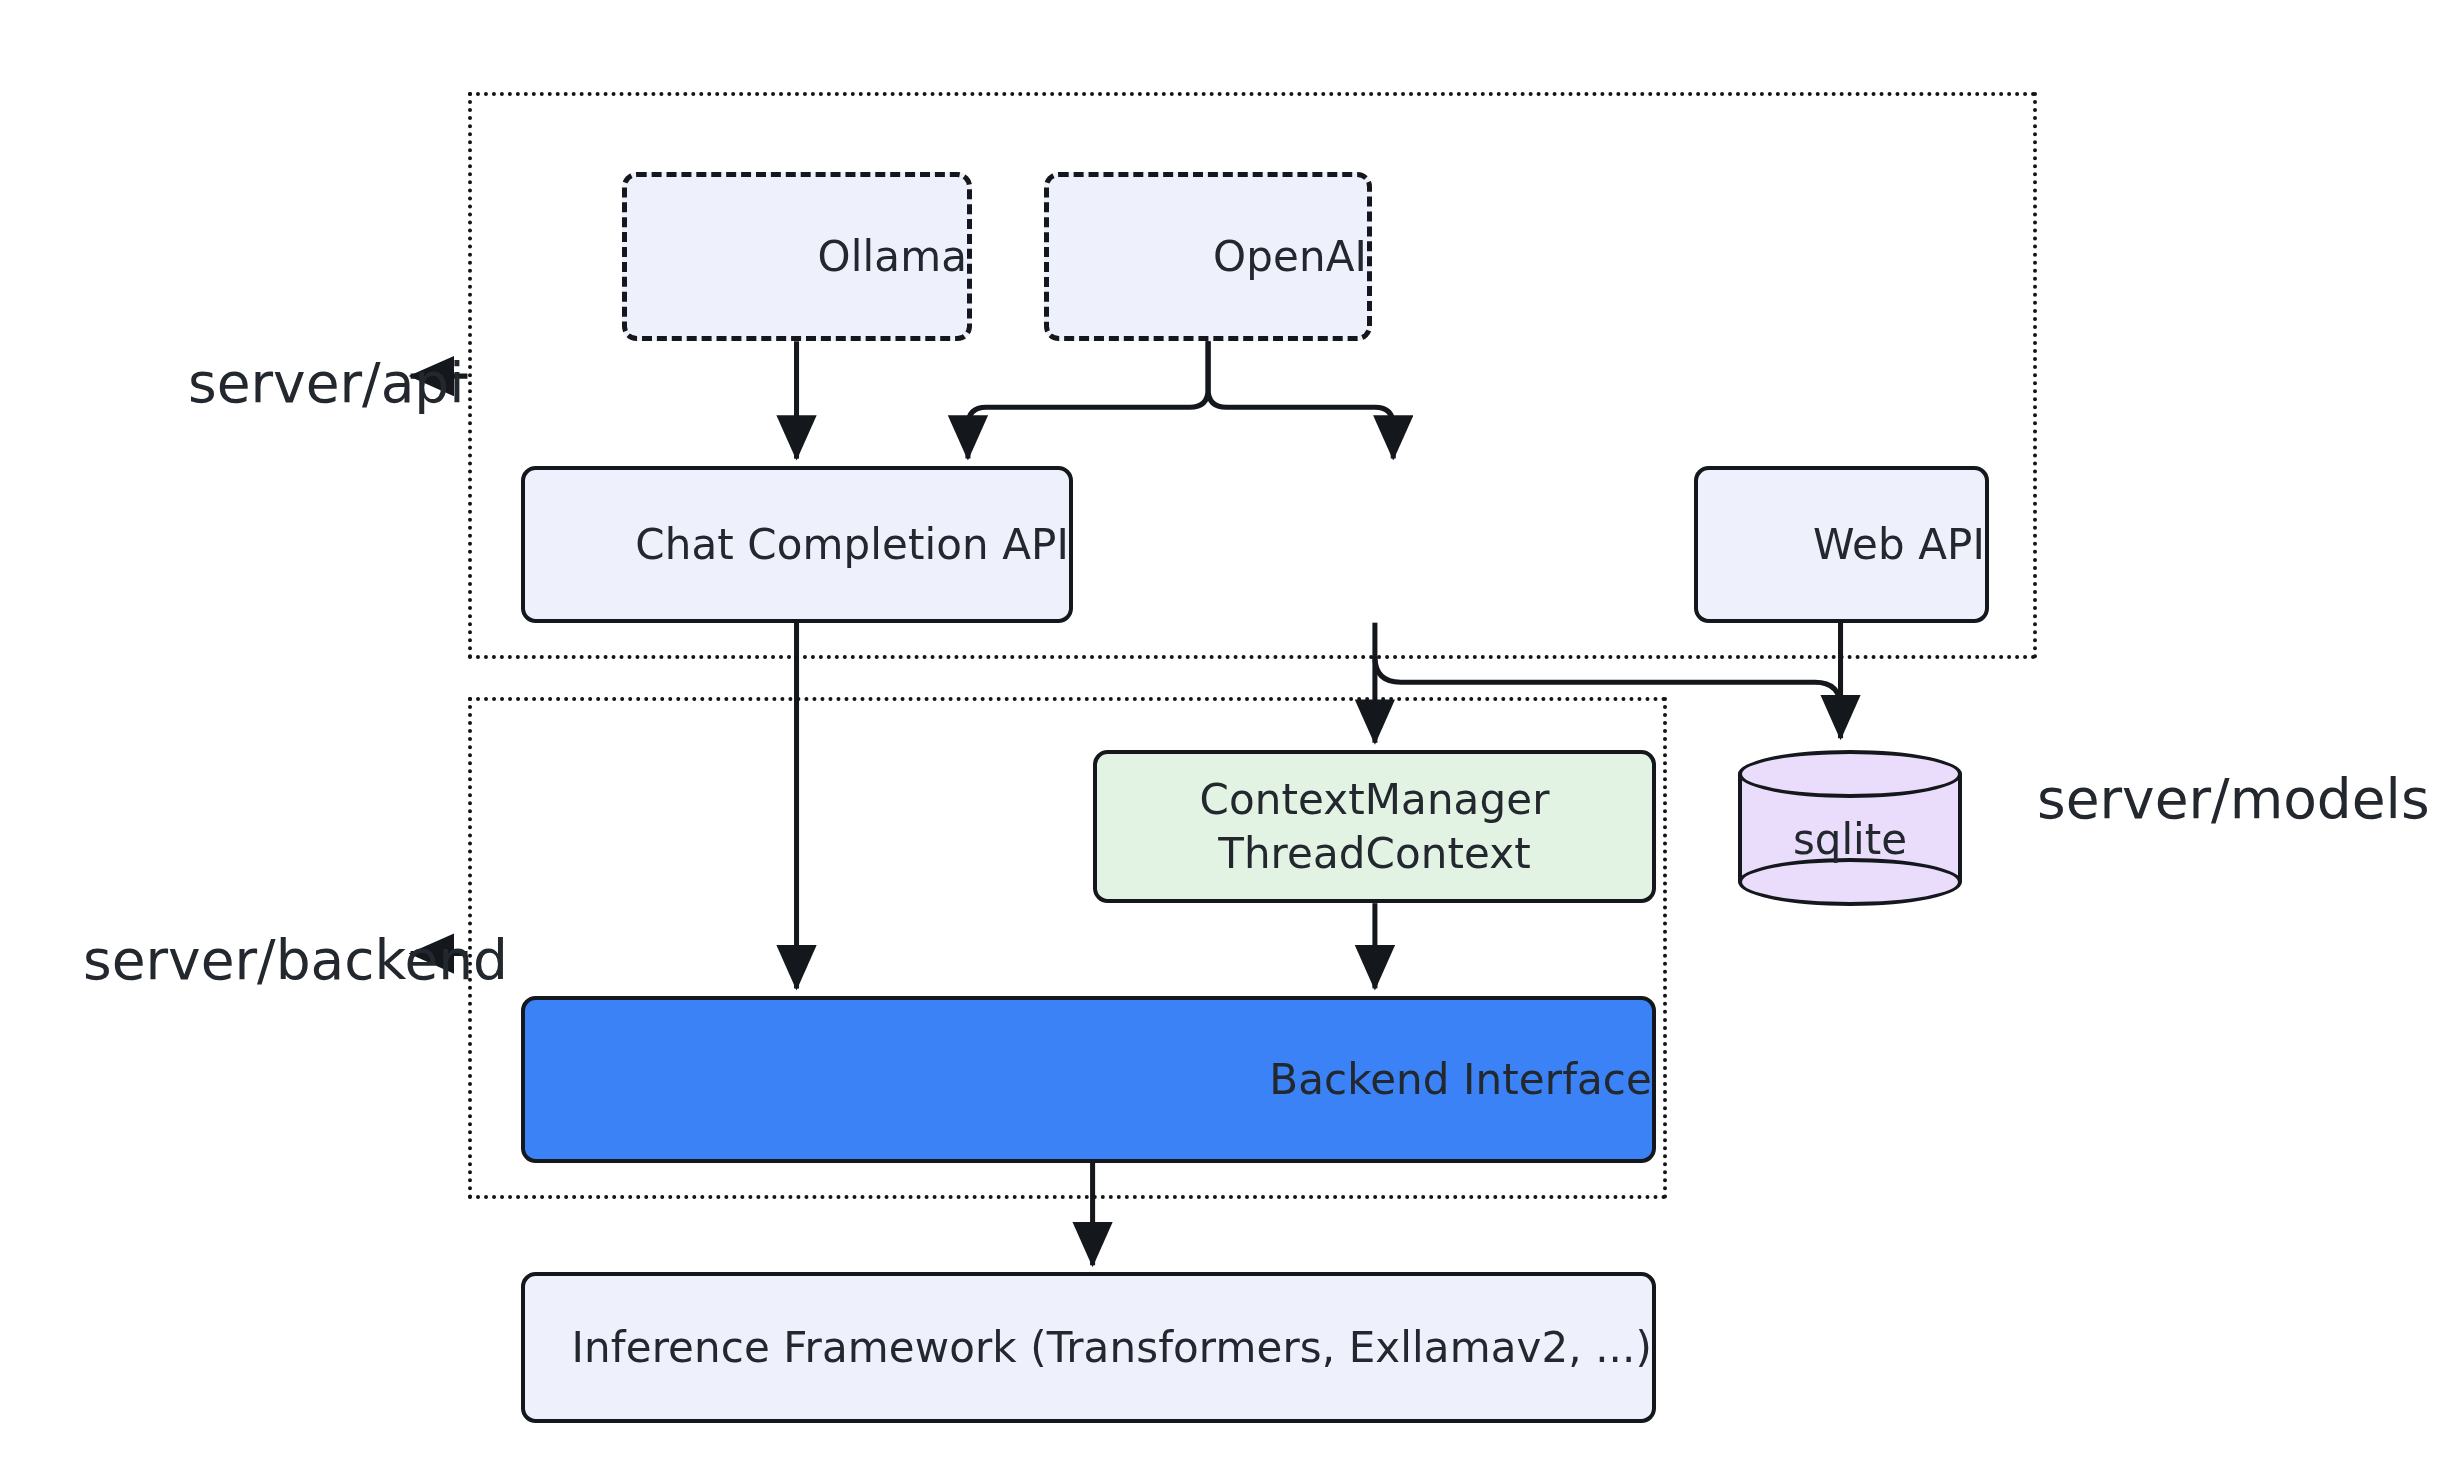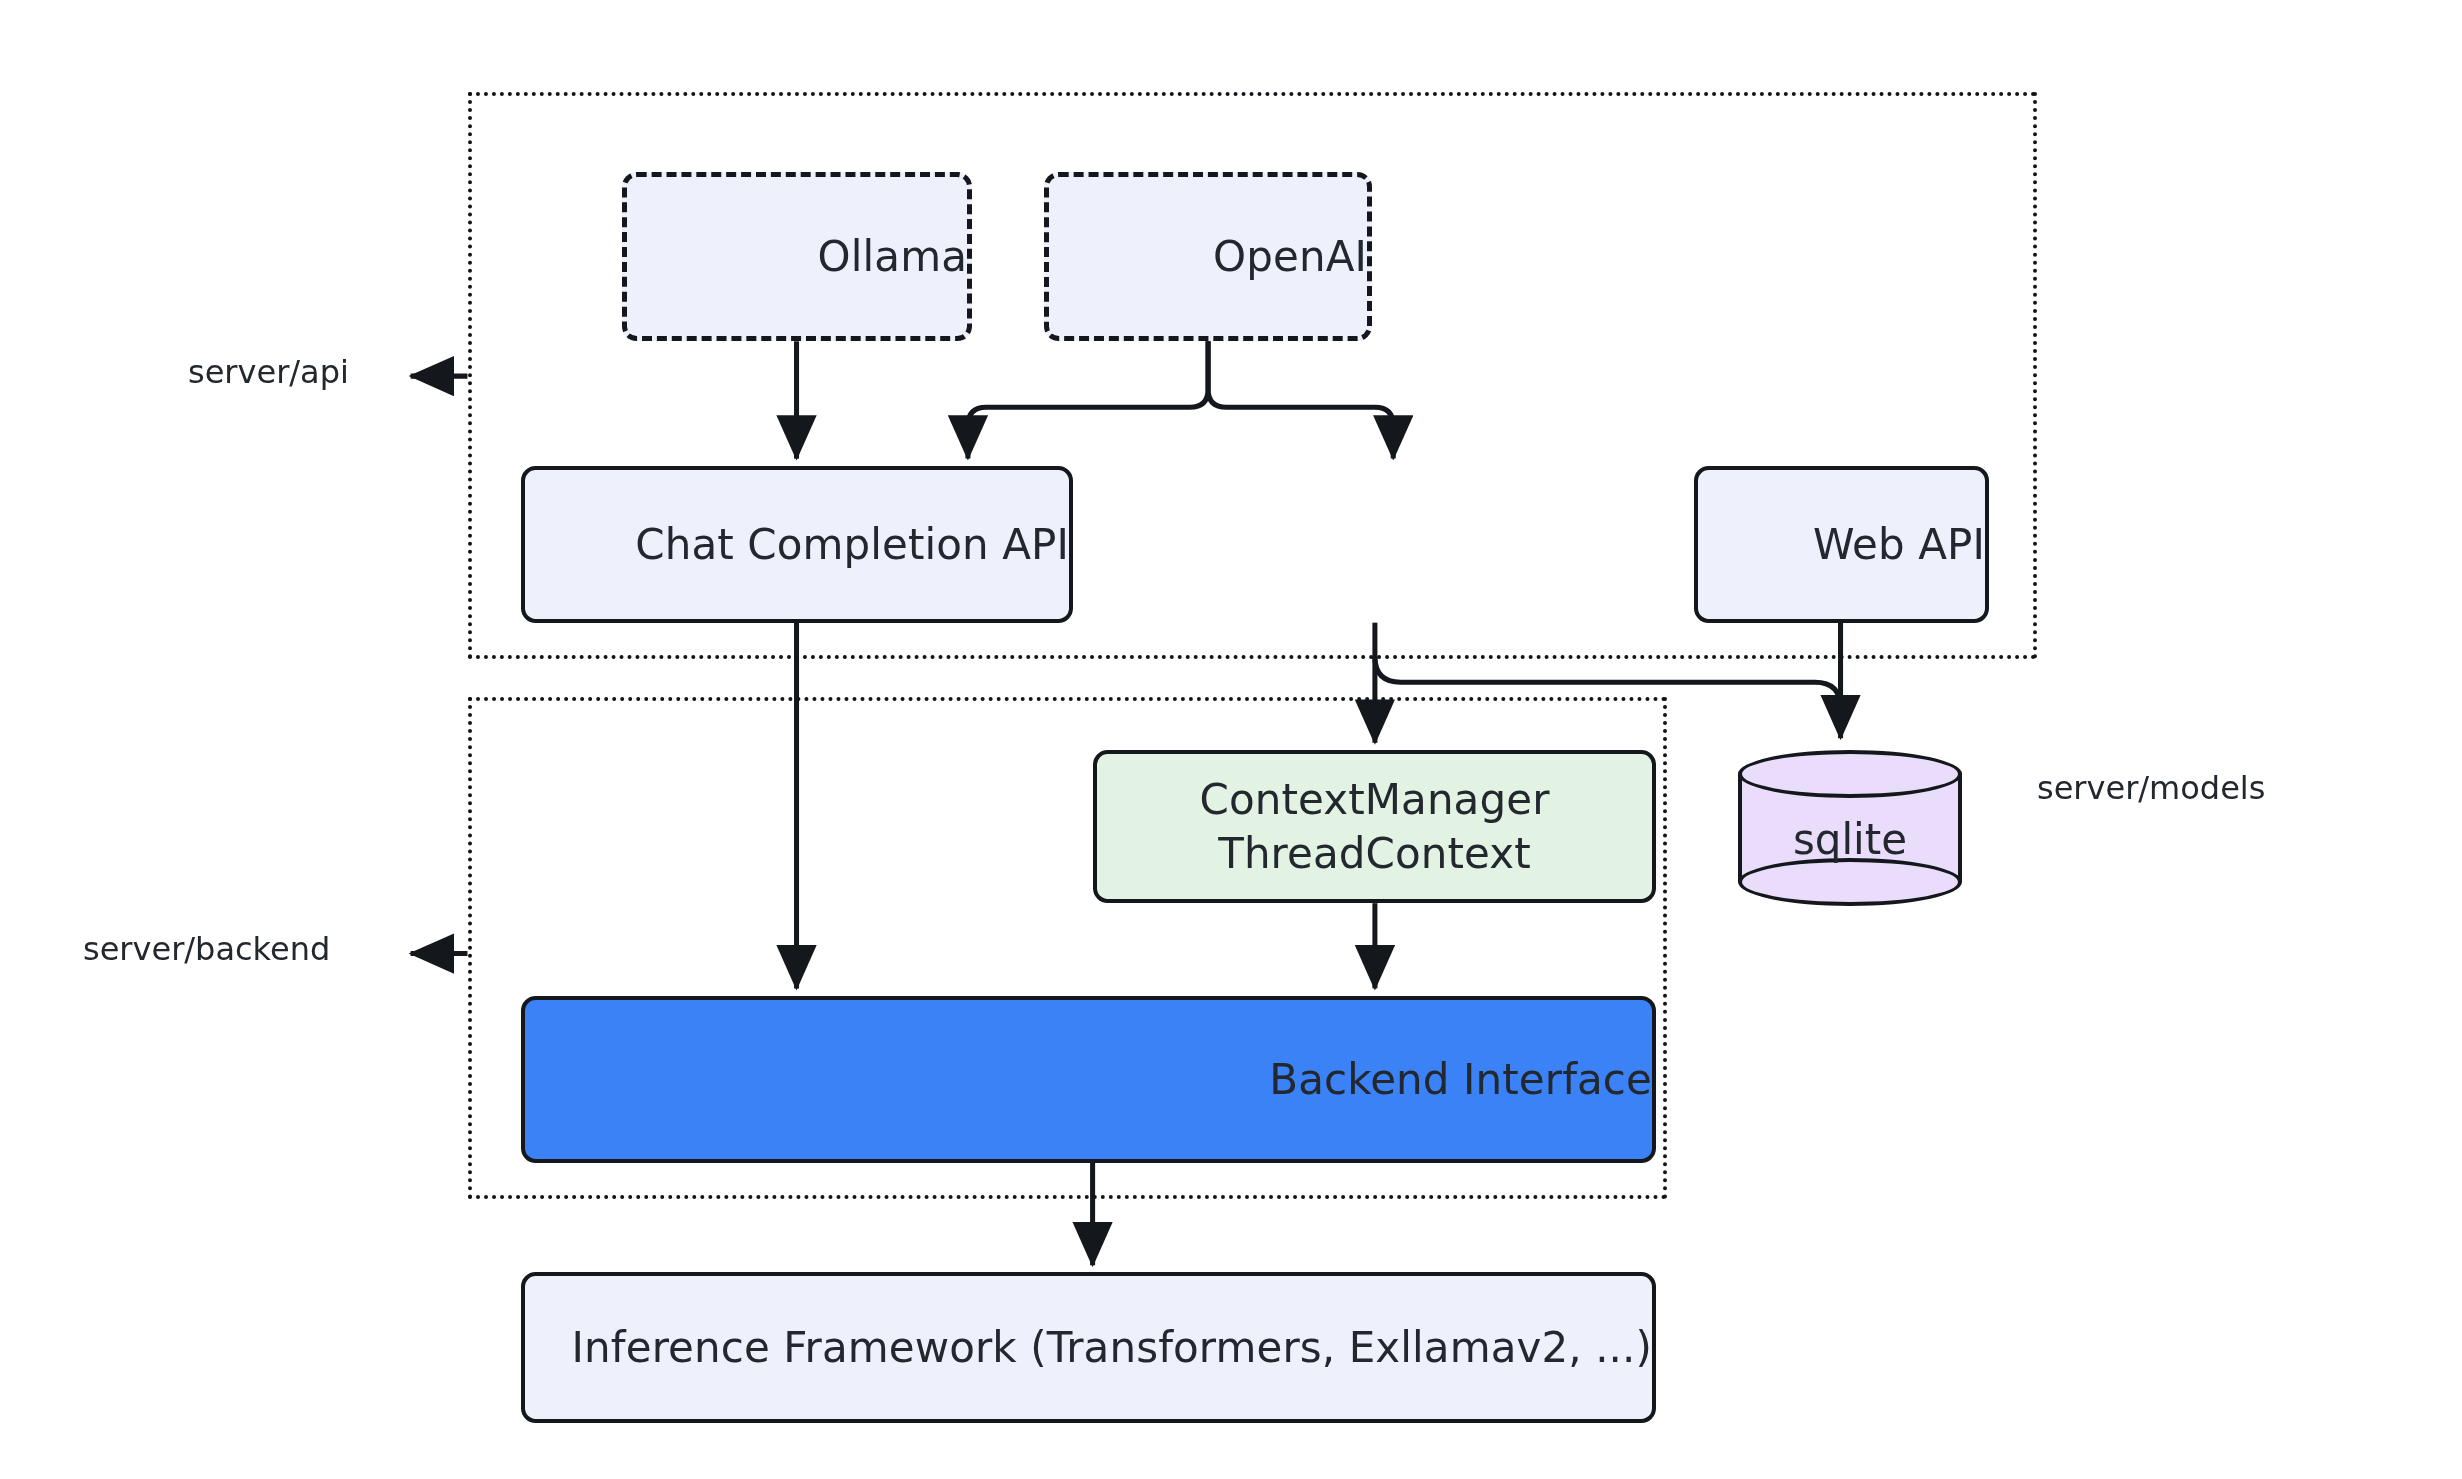--- a/index.html
+++ b/index.html
@@ -115,21 +115,21 @@
     color: #23272e;
     font-size: 42px;
     padding-top: 22px;
     box-sizing: border-box;
   }
 
   
   .label {
     position: absolute;
     color: #23272e;
-    font-size: 32px;
+    font-size: 55px;
     white-space: nowrap;
     line-height: 1;
   }
 </style>
 </head>
 <body>
 
 <div id="stage">
 
   <svg id="wires" viewBox="0 0 2686 1614">

